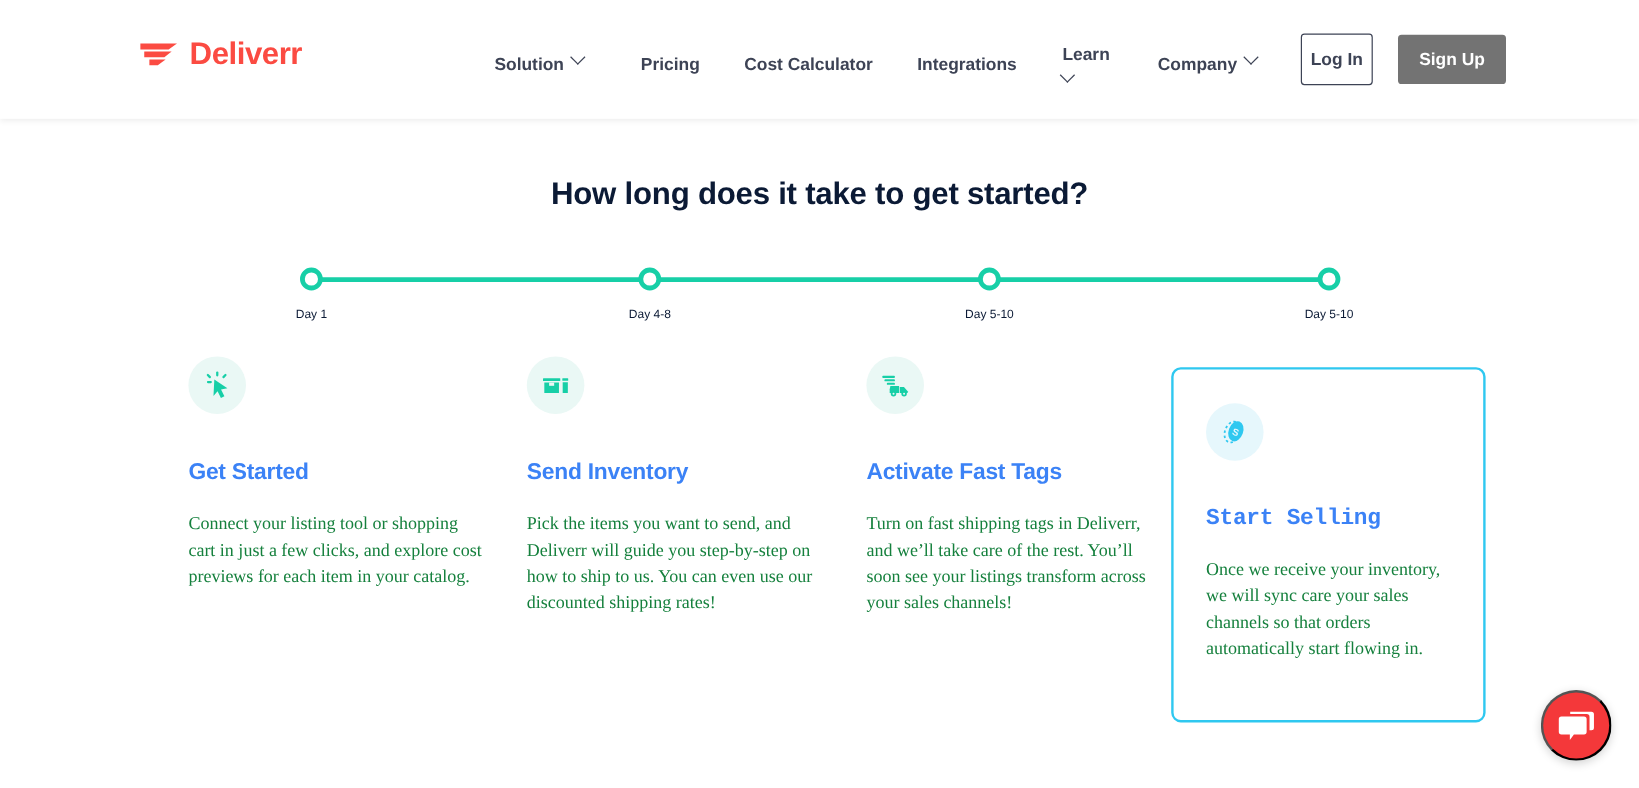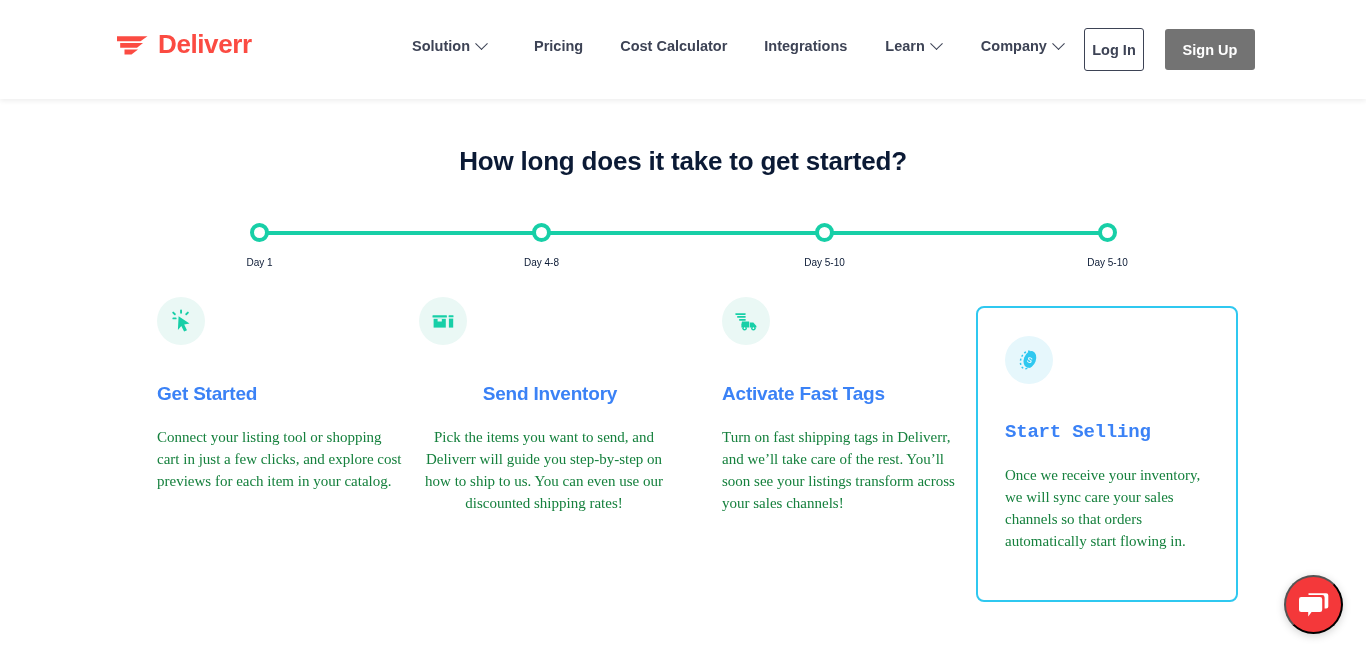--- a/index.html
+++ b/index.html
@@ -43,34 +43,33 @@
 
   .main-nav {
     position: absolute;
     left: 412px;
     top: 38px;
     display: flex;
     align-items: center;
   }
   .nav-item {
     display: flex;
-    align-items: center;
     gap: 7px;
     font-size: 14.5px;
     font-weight: 700;
     color: #3D4355;
     text-decoration: none;
     white-space: nowrap;
     cursor: pointer;
   }
   .nav-gap-1 { margin-right: 48px; }
   .nav-gap-2 { margin-right: 37px; }
   .nav-gap-3 { margin-right: 37px; }
   .nav-gap-4 { margin-right: 38px; }
-  .nav-gap-5 { margin-right: 40px; }
+  .nav-gap-5 { margin-right: 40px; flex-direction: column; }
   .caret {
     display: inline-block;
     width: 9px; height: 9px;
     border-right: 1.6px solid #3D4355;
     border-bottom: 1.6px solid #3D4355;
     transform: rotate(45deg) translate(-2px,-2px);
     flex: none;
   }
 
   .header-actions {
@@ -183,21 +182,21 @@
     width: 1366px;
     height: 320px;
   }
   .card {
     position: absolute;
     top: 0;
     width: 262px;
     padding: 0;
   }
   .card.c0 { left: 157px; }
-  .card.c1 { left: 419px; text-align: center; }
+  .card.c1 { left: 439px; }
   .card.c2 { left: 722px; }
   .card.c3 {
     left: 976px;
     top: 9px;
     width: 262px;
     height: 296px;
     border: 2px solid #2FC8F0;
     border-radius: 8px;
     padding: 28px 27px 0 27px;
   }

